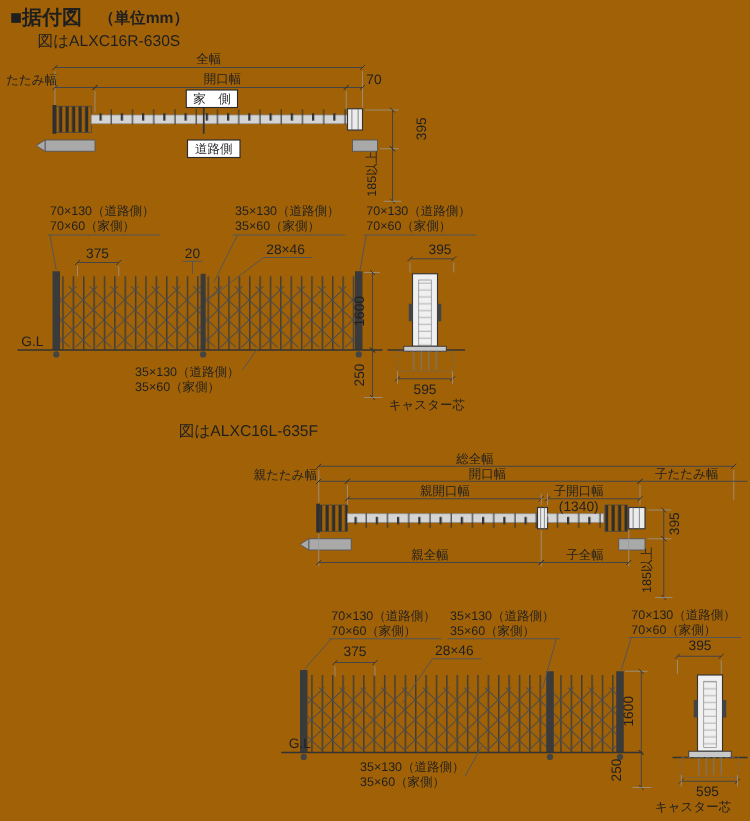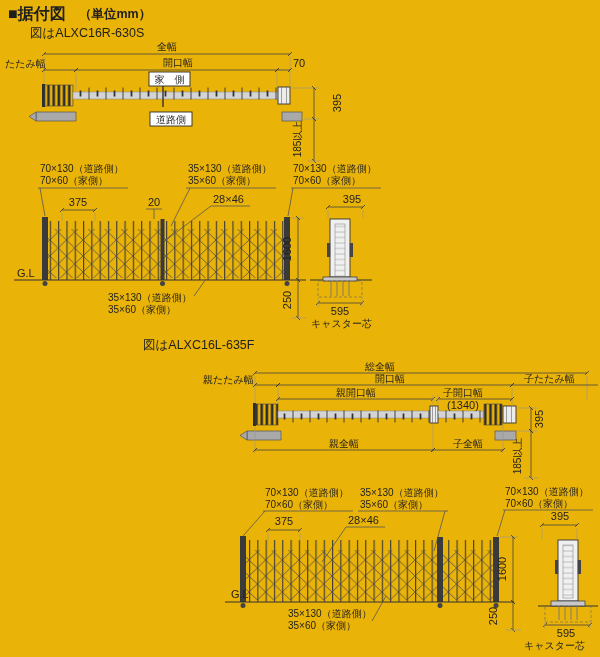--- a/index.html
+++ b/index.html
@@ -1,16 +1,16 @@
 <!DOCTYPE html>
 <html><head>
 <meta charset="utf-8">
 <style>
   html,body{margin:0;padding:0;background:#ffffff;}
-  .canvas{position:relative;width:600px;height:657px;background:#eab308;overflow:hidden;}
+  .canvas{position:relative;width:600px;height:657px;background:#a16207;overflow:hidden;}
   svg text{font-family:"Liberation Sans","DejaVu Sans",sans-serif;fill:#1f1f1f;}
   .t15{font-size:16px;font-weight:bold;}
   .t13{font-size:12.5px;font-weight:bold;}
   .t12{font-size:12.5px;}
   .t11{font-size:11px;}
   .t10{font-size:10px;}
   .dim{stroke:#444;stroke-width:.8;marker-start:url(#tk);marker-end:url(#tk);}
   .dimS{stroke:#444;stroke-width:.8;marker-start:url(#tk);}
   .ext{stroke:#999;stroke-width:.6;}
   .led{stroke:#555;stroke-width:.8;fill:none;}

